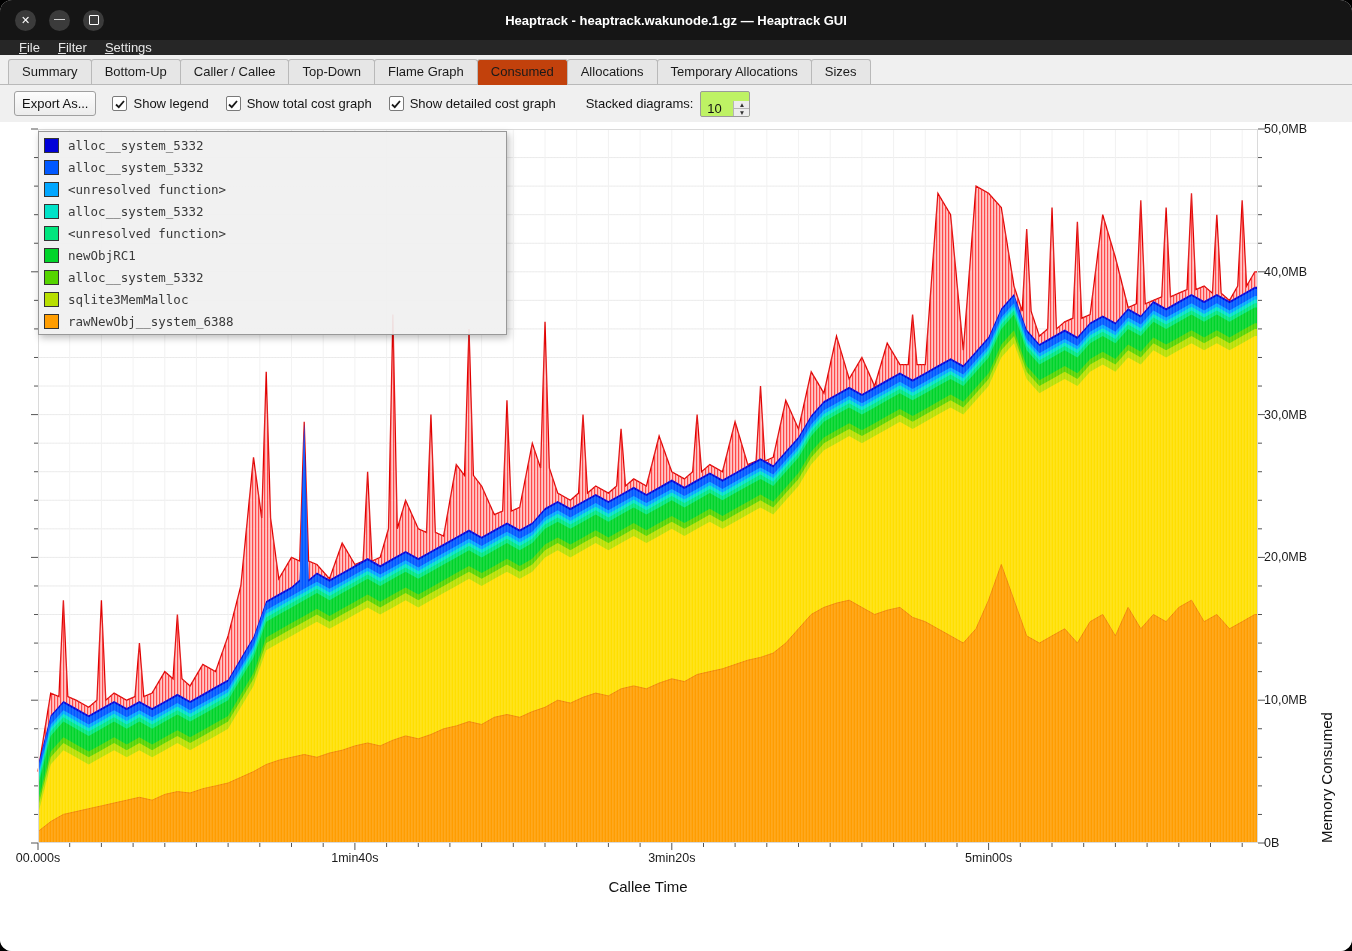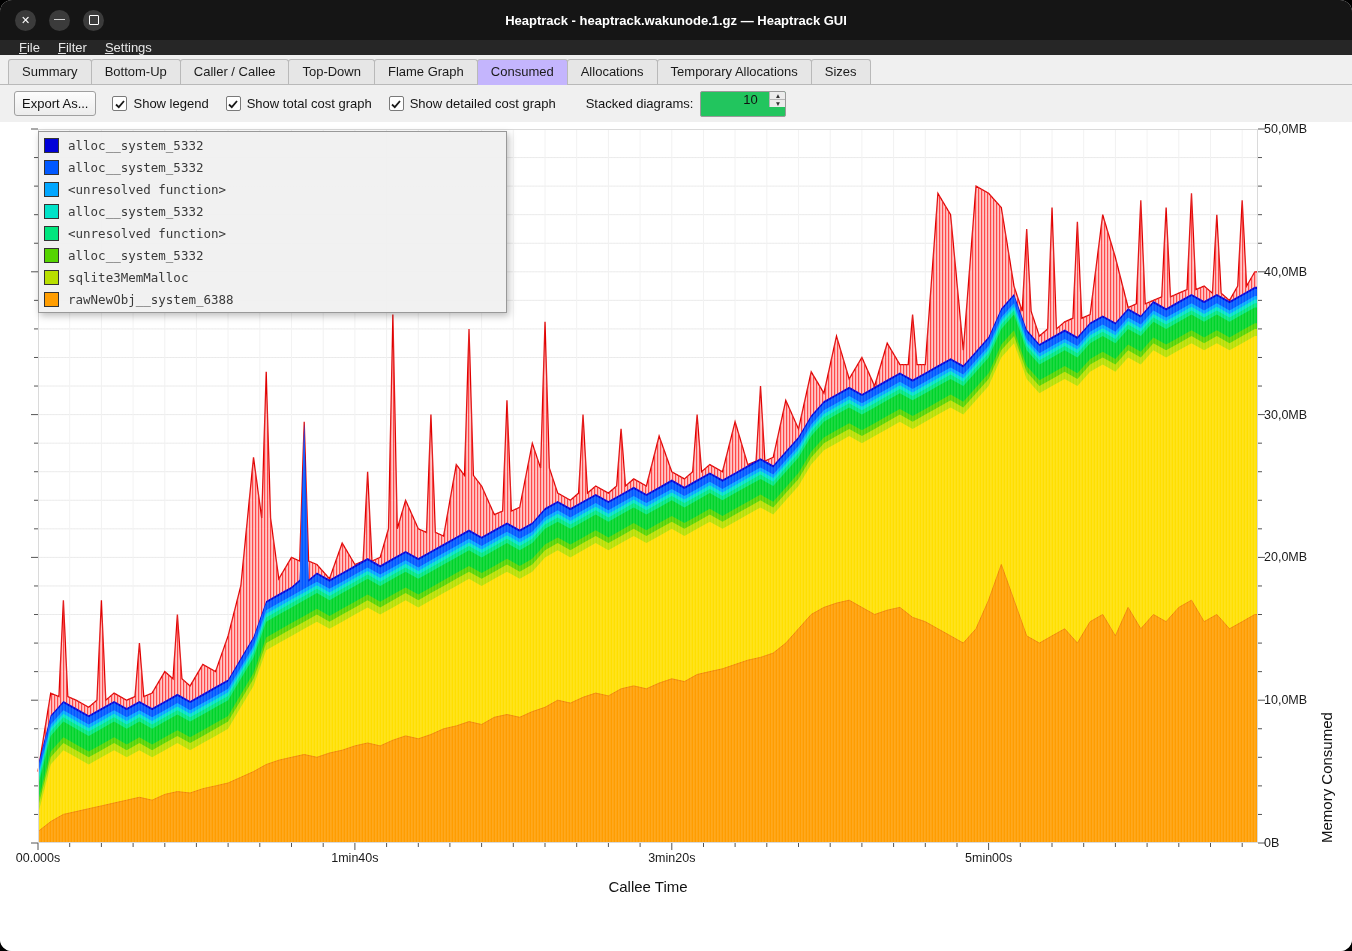--- a/index.html
+++ b/index.html
@@ -15,31 +15,31 @@
   .glyph-max{width:8px;height:8px;border:1.3px solid #fff;border-radius:1px;display:block;}
   .title{color:#fff;font-size:13px;font-weight:bold;}
   
   .menubar{display:flex;align-items:center;background:#262626;height:15px;padding-left:10px;flex:none;}
   .menu-item{color:#e6e6e6;font-size:13px;padding:4px 9px;cursor:default;}
   
   .tabbar{display:flex;align-items:flex-end;background:#f0f0f0;padding:12px 0 0 8px;height:30px;
     border-bottom:1px solid #b9b9b9;box-sizing:border-box;flex:none;}
   .tab{font-size:13px;padding:4px 13px 5px;background:#e6e6e6;border:1px solid #b9b9b9;border-bottom:none;
     border-top-left-radius:3px;border-top-right-radius:3px;color:#1a1a1a;margin-right:-1px;white-space:nowrap;cursor:default;}
-  .tab.active{background:#c4b5fd;margin-bottom:-1px;padding-bottom:6px;position:relative;z-index:2;}
+  .tab.active{background:#c2410c;margin-bottom:-1px;padding-bottom:6px;position:relative;z-index:2;}
   
   .toolbar{display:flex;align-items:center;gap:16px;padding-left:14px;height:37px;background:#f0f0f0;flex:none;}
   .btn{font-family:inherit;font-size:13px;border:1px solid #a0a0a0;border-radius:3px;
     background:linear-gradient(#fdfdfd,#ececec);padding:4px 7px;color:#111;cursor:default;}
   .cbgroup{display:flex;gap:17px;}
   .cb{display:flex;align-items:center;gap:6px;font-size:13px;color:#141414;cursor:default;}
   .cbbox{width:15px;height:15px;background:#fff;border:1px solid #7a7a7a;border-radius:2px;
     display:flex;align-items:center;justify-content:center;box-sizing:border-box;}
   .spingroup{display:flex;align-items:center;gap:7px;font-size:13px;margin-left:14px;color:#141414;}
-  .spinbox{display:flex;border:1px solid #9a9a9a;border-radius:2px;background:#22c55e;height:24px;align-items:flex-start;overflow:hidden;padding-left:36px;}
+  .spinbox{display:flex;border:1px solid #9a9a9a;border-radius:2px;background:#bef264;height:24px;align-items:flex-end;overflow:hidden;}
   .spinvalue{width:26px;display:flex;align-items:center;padding-left:6px;font-size:13px;color:#111;}
   .spinbtns{display:flex;flex-direction:column;width:15px;border-left:1px solid #b5b5b5;}
   .spinup,.spindown{flex:1;font-size:6.5px;display:flex;align-items:center;justify-content:center;background:#ececec;color:#333;}
   .spinup{border-bottom:1px solid #b5b5b5;}
   
   .chartregion{flex:1;background:#fff;position:relative;}
   #chart-svg{position:absolute;left:38px;top:7px;overflow:visible;}
   .legend{position:absolute;left:38px;top:9px;width:467px;background:rgba(240,240,240,0.93);
     border:1px solid #999;box-shadow:2px 3px 7px rgba(0,0,0,0.25);padding:2px 0;z-index:5;}
   .lrow{display:flex;align-items:center;height:22px;padding:0 5px;}
@@ -326,20 +326,24 @@
         </div>
         <div class="lrow">
           <span class="lswatch" style="background: rgb(0, 226, 200);"></span>
           <span class="llabel">alloc__system_5332</span>
         </div>
         <div class="lrow">
           <span class="lswatch" style="background: rgb(0, 230, 126);"></span>
           <span class="llabel">&lt;unresolved function&gt;</span>
         </div>
         <div class="lrow">
+          <span class="lswatch" style="background: rgb(0, 212, 42);"></span>
+          <span class="llabel">newObjRC1</span>
+        </div>
+        <div class="lrow">
           <span class="lswatch" style="background: rgb(85, 212, 0);"></span>
           <span class="llabel">alloc__system_5332</span>
         </div>
         <div class="lrow">
           <span class="lswatch" style="background: rgb(184, 223, 0);"></span>
           <span class="llabel">sqlite3MemMalloc</span>
         </div>
         <div class="lrow">
           <span class="lswatch" style="background: rgb(255, 157, 0);"></span>
           <span class="llabel">rawNewObj__system_6388</span>

